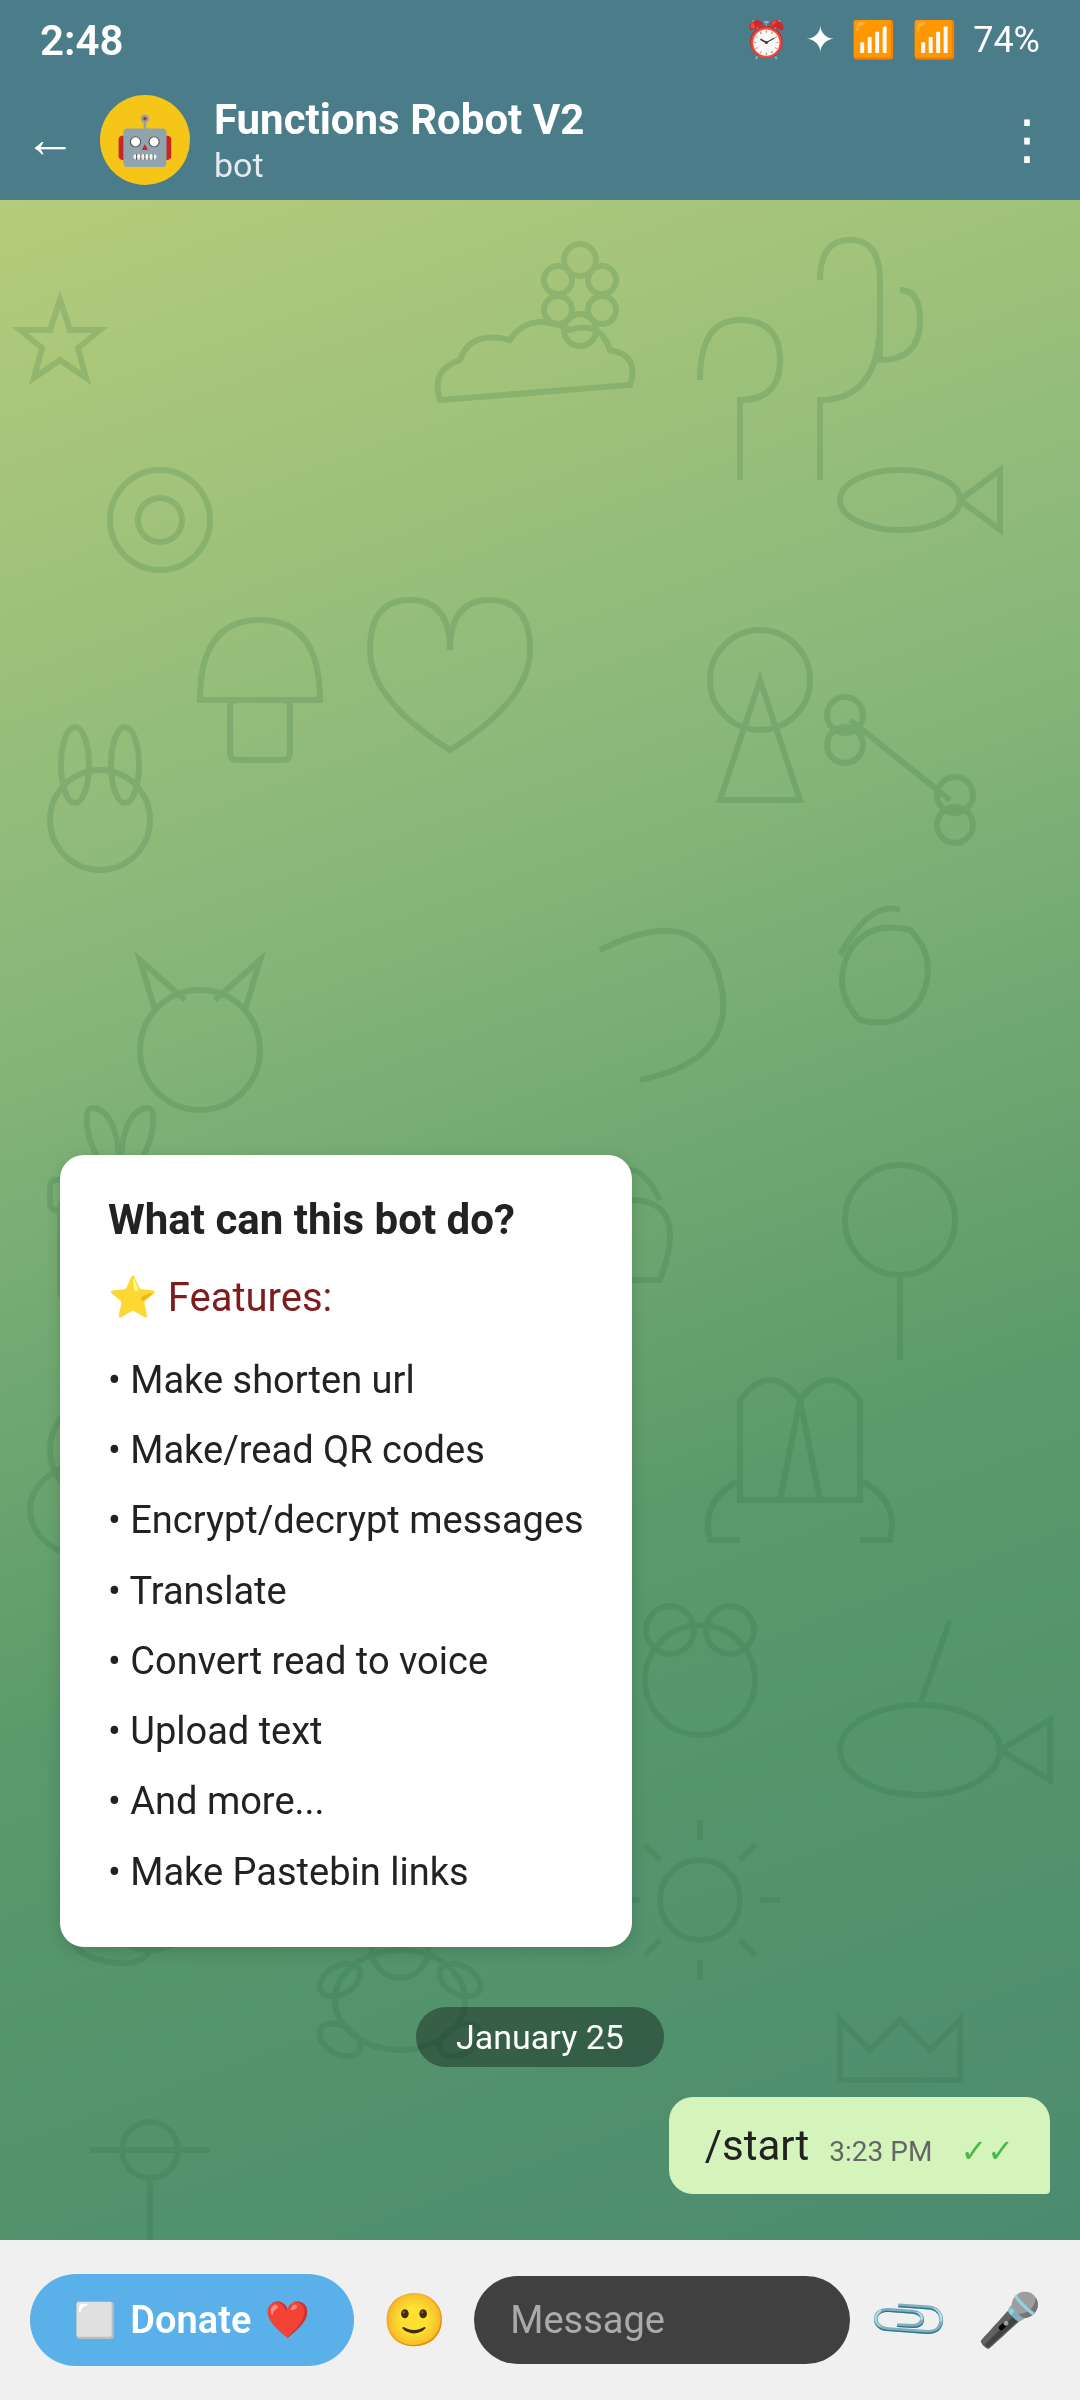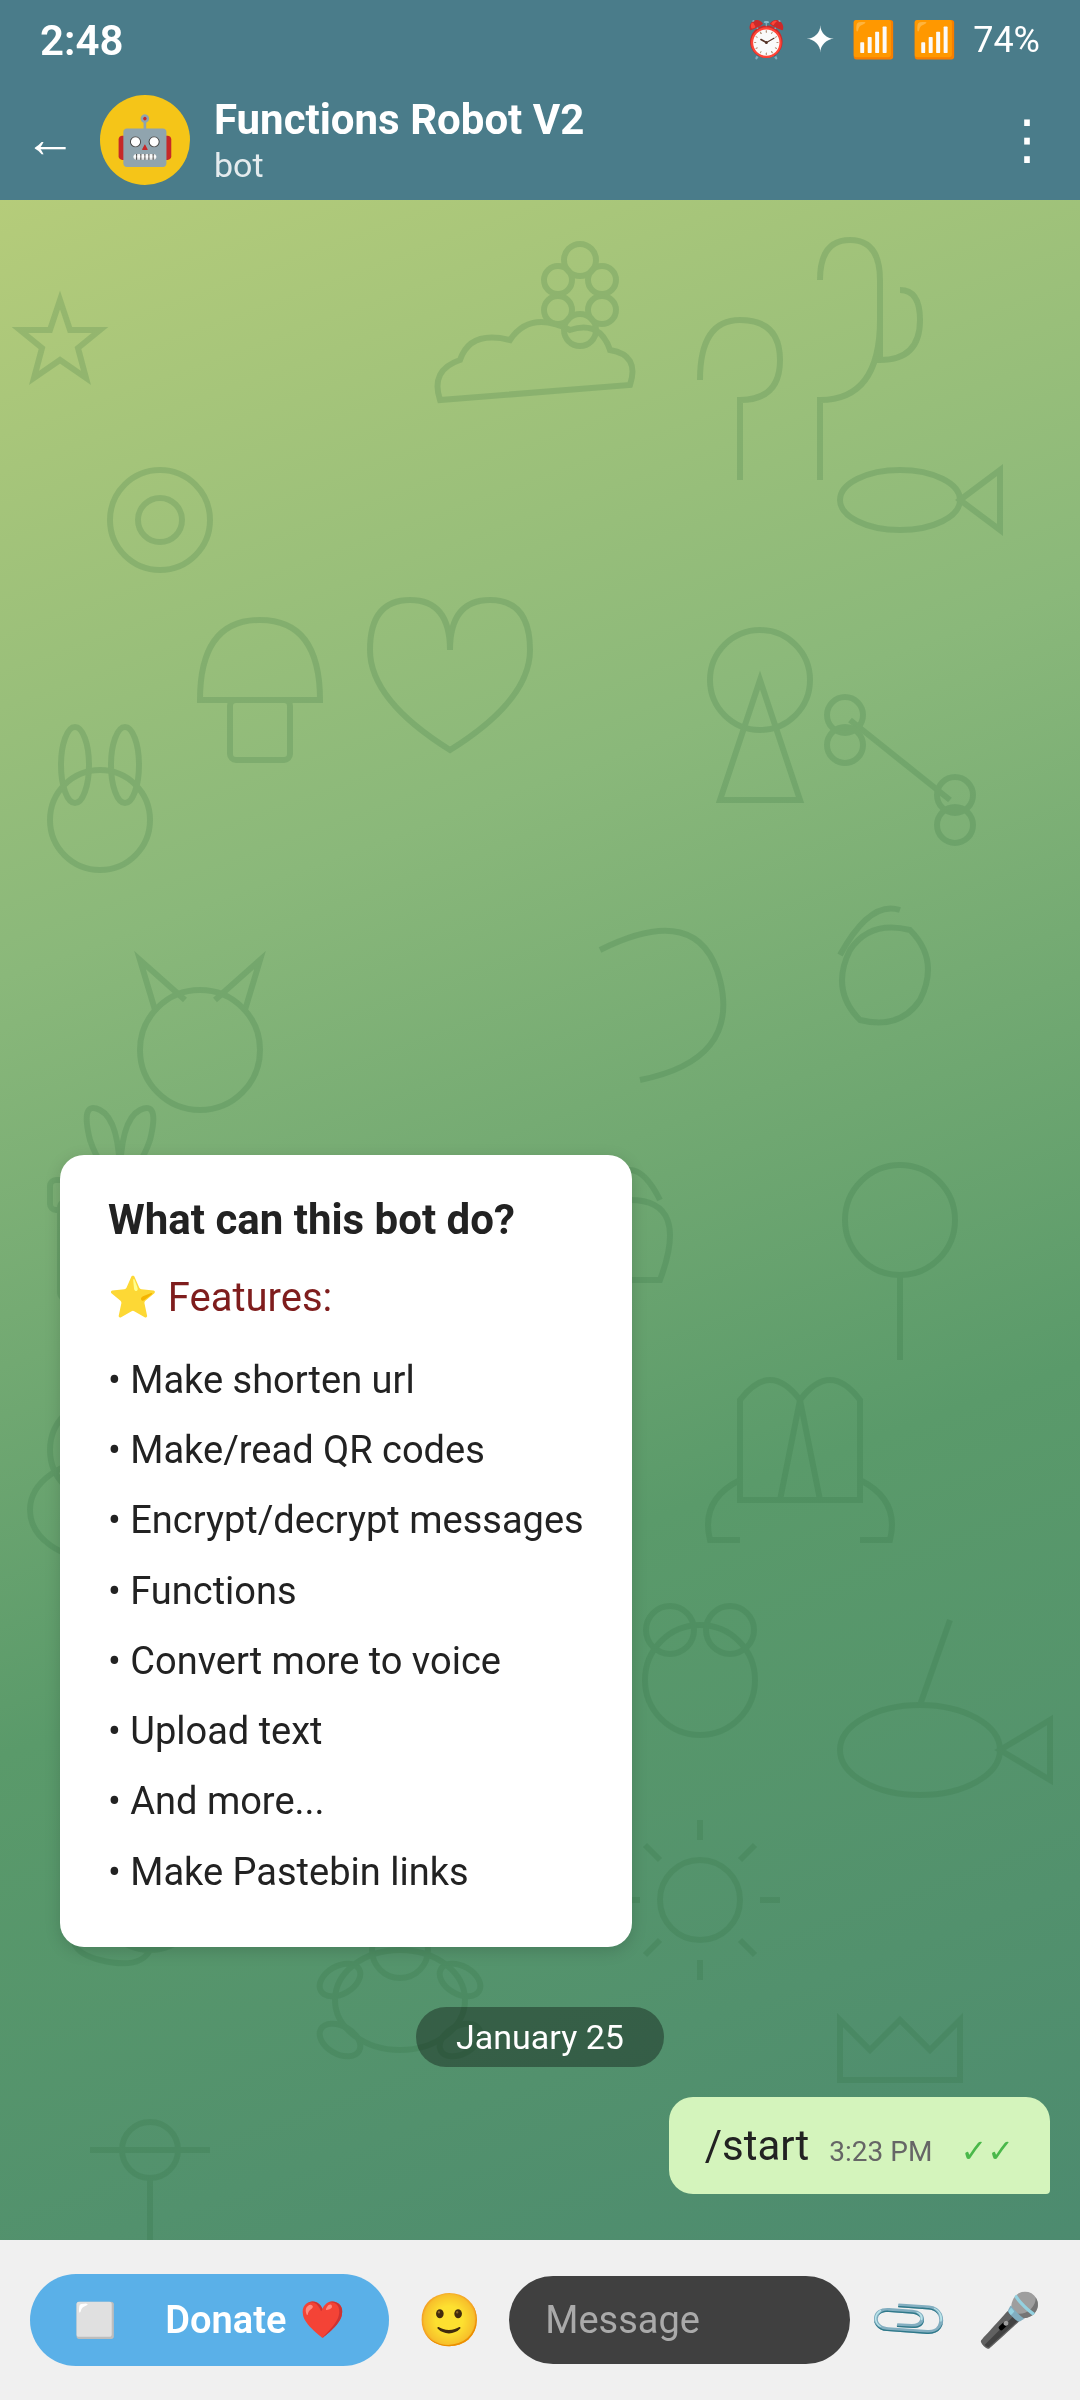--- a/index.html
+++ b/index.html
@@ -262,21 +262,20 @@
     }
 
     .donate-icon {
       font-size: 34px;
     }
 
     .donate-label {
       color: white;
       font-size: 38px;
       font-weight: 600;
-      margin-left: 35px;
     }
 
     .donate-heart {
       font-size: 36px;
     }
 
     .emoji-btn {
       width: 80px;
       height: 80px;
       display: flex;
@@ -490,22 +489,22 @@
 <div class="chat-area">
   <div class="chat-spacer"></div>
 
   <div class="bot-message">
     <div class="bot-message-title">What can this bot do?</div>
     <div class="bot-message-features-header">⭐ Features:</div>
     <div class="bot-message-list">
       <div>• Make shorten url</div>
       <div>• Make/read QR codes</div>
       <div>• Encrypt/decrypt messages</div>
-      <div>• Functions</div>
-      <div>• Convert more to voice</div>
+      <div>• Translate</div>
+      <div>• Convert read to voice</div>
       <div>• Upload text</div>
       <div>• And more...</div>
       <div>• Make Pastebin links</div>
     </div>
   </div>
 
   <div class="date-separator">
     <div class="date-pill">January 25</div>
   </div>
 

